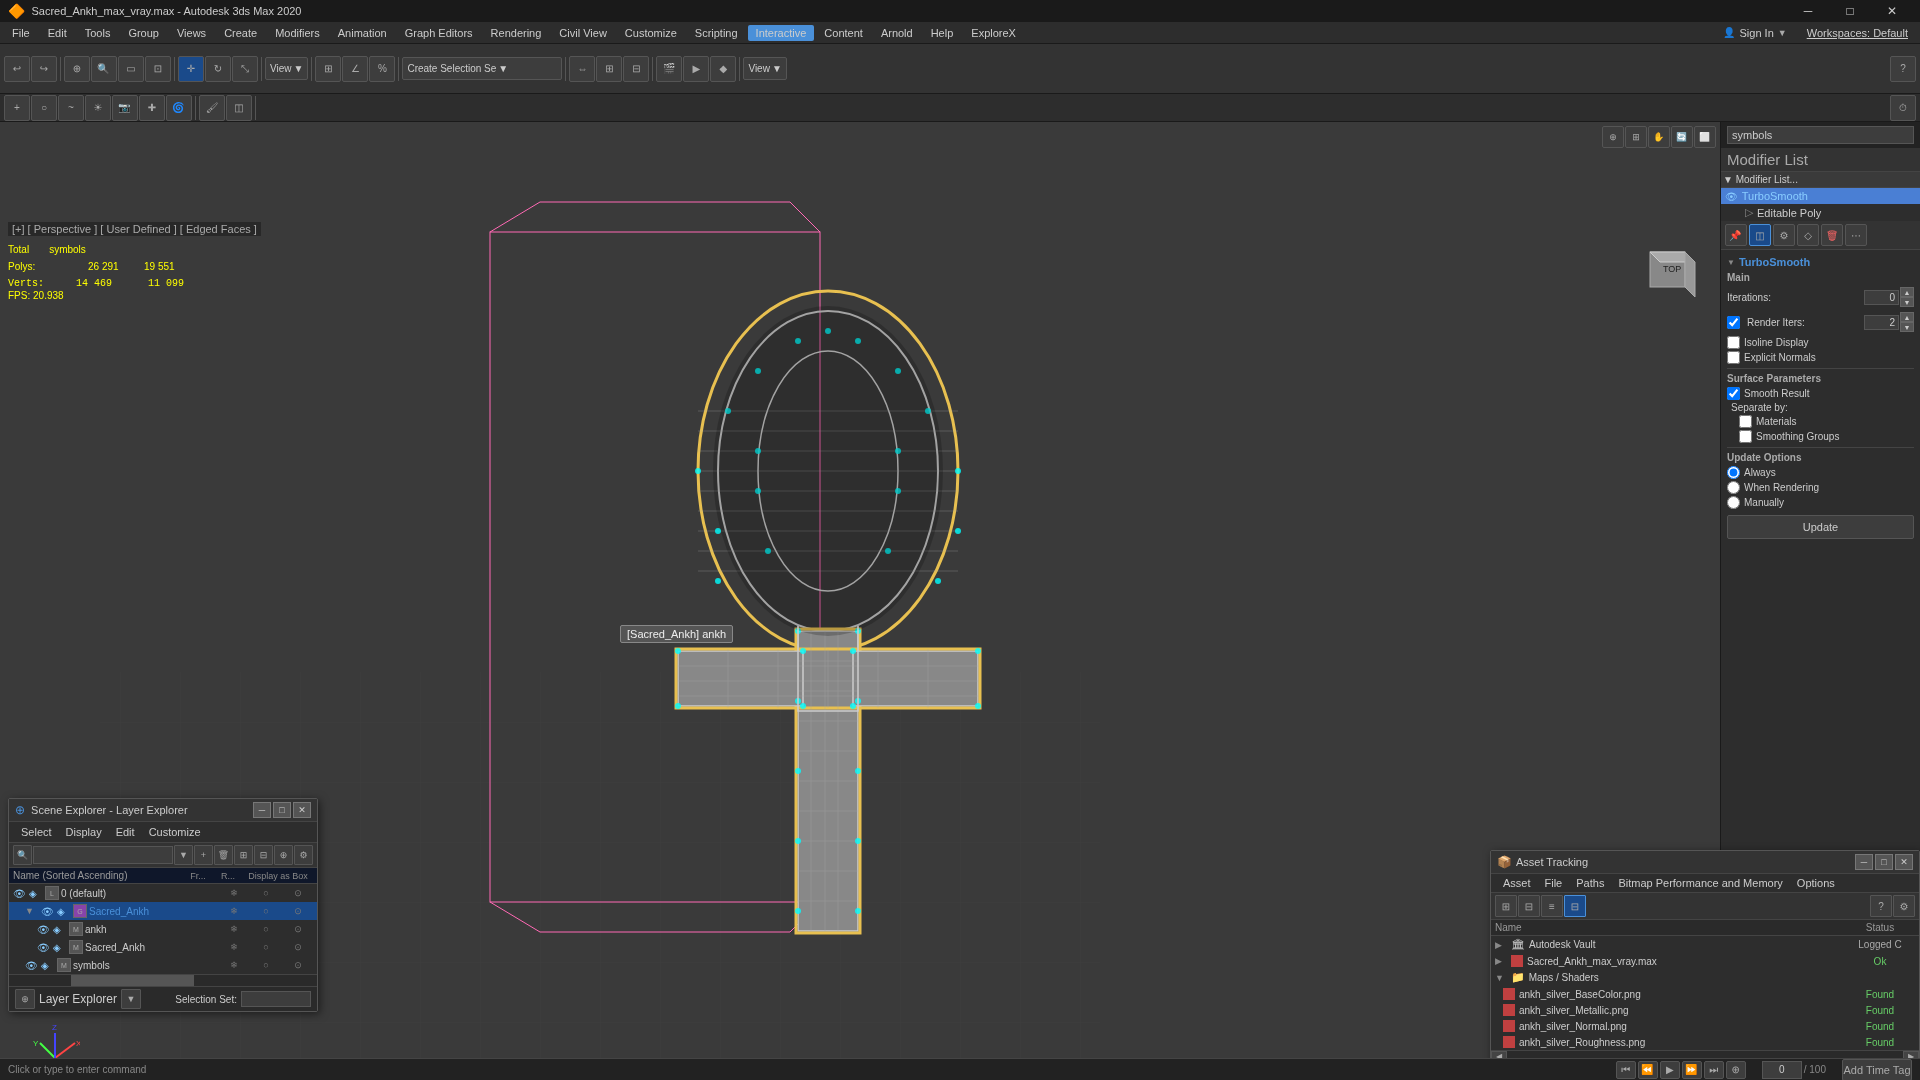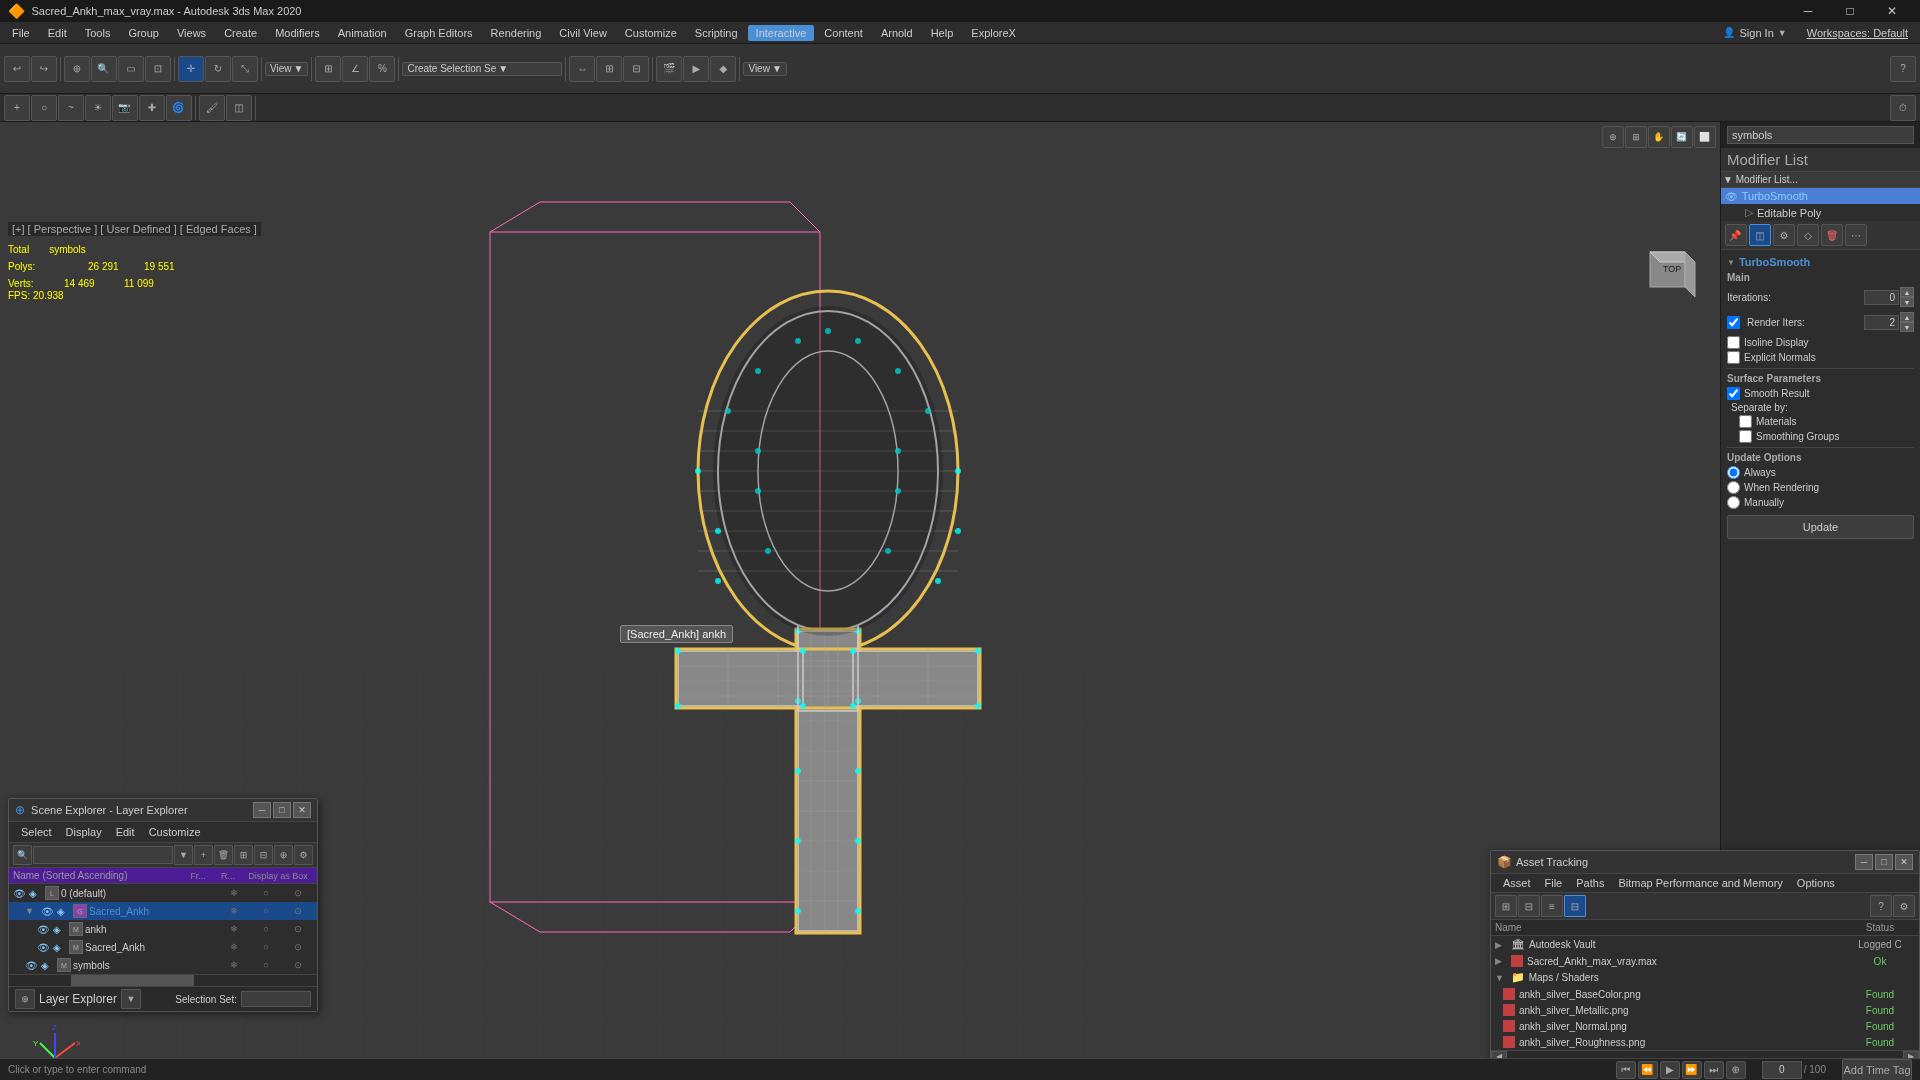--- a/index.html
+++ b/index.html
@@ -27,21 +27,21 @@
       width: 100%; height: 50px; background: #333333; display: flex; align-items: center;
       padding: 2px 4px; gap: 1px; border-bottom: 1px solid #1a1a1a; flex-wrap: wrap;
     }
     .tb-btn {
       width: 26px; height: 26px; background: #3d3d3d; border: 1px solid #555; border-radius: 2px;
       cursor: pointer; display: flex; align-items: center; justify-content: center;
       color: #aaa; font-size: 10px;
     }
     .tb-separator { width: 1px; height: 24px; background: #555; margin: 0 2px; }
     .tb-dropdown {
-      height: 14px; background: #3d3d3d; border: 1px solid #555; border-radius: 2px;
+      height: 23px; background: #3d3d3d; border: 1px solid #555; border-radius: 2px;
       color: #ccc; font-size: 10px; padding: 0 4px; cursor: pointer; display: flex;
       align-items: center; gap: 2px;
     }
 
     
     #toolbar2 {
       width: 100%; height: 28px; background: #2d2d2d; display: flex; align-items: center;
       padding: 2px 4px; gap: 1px; border-bottom: 1px solid #1a1a1a;
     }
 
@@ -156,21 +156,21 @@
       background: #333; padding: 3px 6px; border-bottom: 1px solid #444;
       cursor: move;
     }
     #se-title { display: flex; align-items: center; gap: 6px; font-size: 11px; color: #ccc; }
     #se-controls { display: flex; gap: 2px; }
     .se-win-btn { width: 18px; height: 16px; background: #555; border: 1px solid #777; color: #ccc; font-size: 9px; cursor: pointer; display: flex; align-items: center; justify-content: center; }
     #se-menu { display: flex; gap: 2px; padding: 3px 6px; background: #2d2d2d; border-bottom: 1px solid #444; }
     .se-menu-item { padding: 1px 6px; font-size: 11px; color: #ccc; cursor: pointer; }
     #se-toolbar { display: flex; align-items: center; padding: 2px 4px; gap: 1px; background: #333; border-bottom: 1px solid #444; }
     .se-tb-btn { width: 20px; height: 20px; background: #3d3d3d; border: 1px solid #555; color: #aaa; font-size: 9px; cursor: pointer; display: flex; align-items: center; justify-content: center; border-radius: 1px; }
-    #se-header { display: flex; align-items: center; padding: 2px 4px; background: #4c1d95; border-bottom: 1px solid #444; font-size: 10px; color: #999; }
+    #se-header { display: flex; align-items: center; padding: 2px 4px; background: #0f172a; border-bottom: 1px solid #444; font-size: 10px; color: #999; }
     #se-list { max-height: 100px; overflow-y: auto; }
     .se-row { display: flex; align-items: center; padding: 2px 4px; gap: 2px; font-size: 11px; cursor: pointer; }
     .se-row.selected { background: #1a4a8a; }
     .se-row.child { padding-left: 16px; }
     .se-row.child2 { padding-left: 28px; }
     .se-icon { width: 14px; height: 14px; border: 1px solid #666; background: #555; display: flex; align-items: center; justify-content: center; font-size: 7px; color: #aaa; }
     .se-eye { color: #88ccff; cursor: pointer; font-size: 10px; width: 14px; }
     .se-name { flex: 1; color: #ccc; font-size: 10px; }
     .se-name.highlighted { color: #4a90d9; }
     .se-cell { width: 30px; text-align: center; font-size: 9px; color: #777; }
@@ -340,21 +340,21 @@
     <div id="stats">
       <div style="display:flex;gap:20px;margin-bottom:2px;">
         <span style="color:#ffff00;">Total</span>
         <span style="color:#ffff00;">symbols</span>
       </div>
       <div style="display:flex;gap:16px;margin-bottom:2px;">
         <span style="color:#ffff00;width:36px;">Polys:</span>
         <span style="color:#ffff00;width:40px;margin-left:28px;">26 291</span>
         <span style="color:#ffff00;">19 551</span>
       </div>
-      <div style="display:flex;gap:20px;">
+      <div style="display:flex;gap:32px;font-family:Liberation Mono, monospace;">
         <span style="color:#ffff00;width:36px;">Verts:</span>
         <span style="color:#ffff00;width:40px;">14 469</span>
         <span style="color:#ffff00;">11 099</span>
       </div>
     </div>
     <div id="fps">
       <span>FPS:</span>&nbsp;<span>20.938</span>
     </div>
 
     <svg class="grid-svg">

